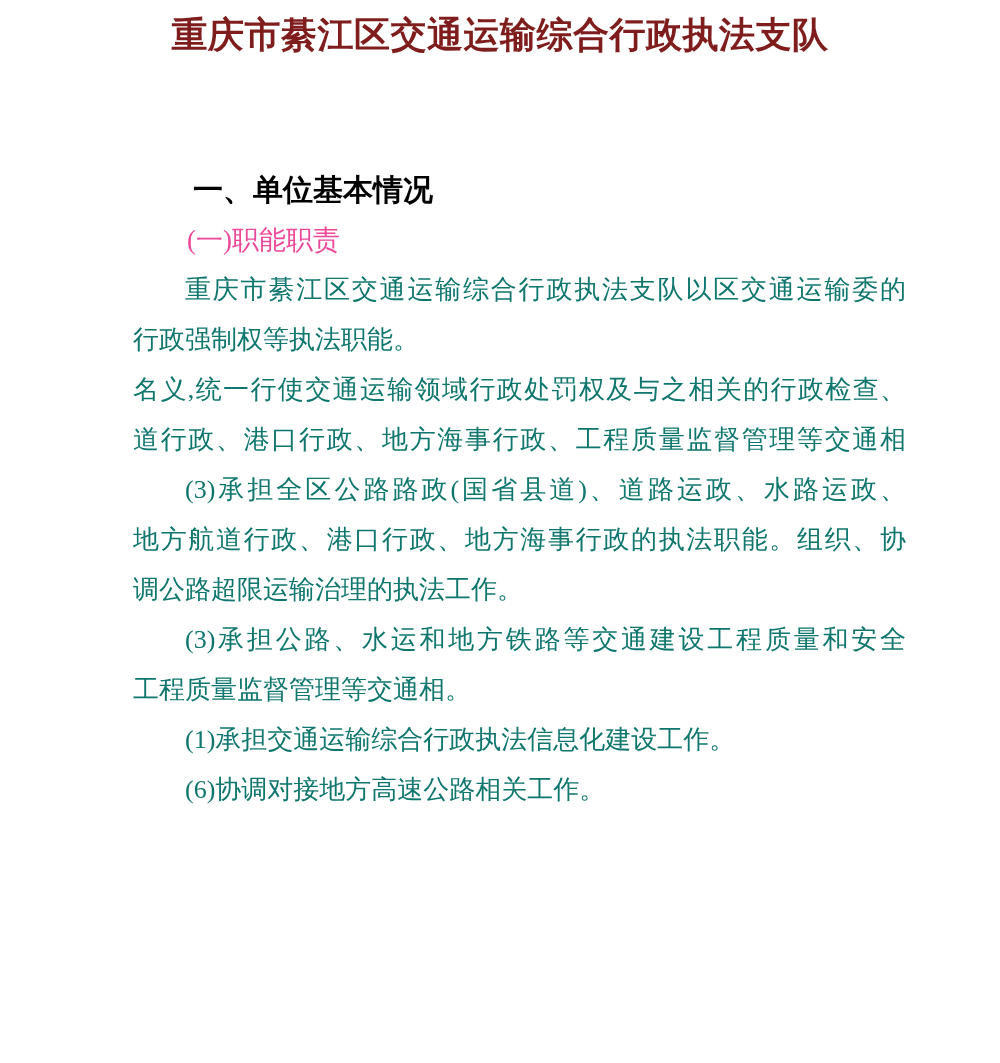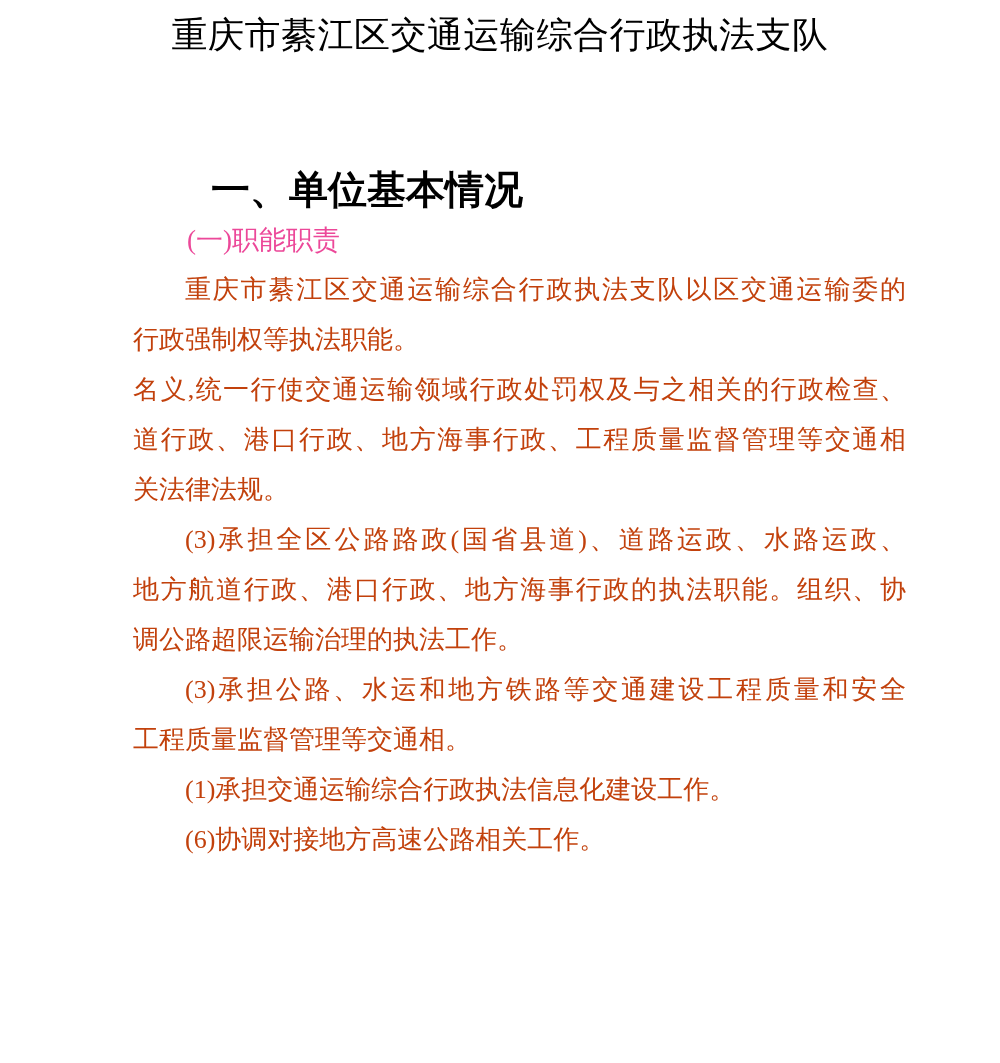--- a/index.html
+++ b/index.html
@@ -16,37 +16,37 @@
     color: #1c1c1c;
   }
 
   .title-block {
     padding-top: 10px;
     text-align: center;
   }
   .title-line {
     font-size: 36px;
     line-height: 50px;
-    font-weight: 400;
-    color: #000000;
+    font-weight: 700;
+    color: #7f1d1d;
     letter-spacing: 0.5px;
   }
 
   .content {
     position: absolute;
     left: 133px;
     top: 165px;
     width: 773px;
     font-size: 26px;
   }
 
   .section-heading {
     font-family: "Liberation Sans", "DejaVu Sans", sans-serif;
     font-weight: 700;
-    font-size: 39px;
+    font-size: 30px;
     line-height: 50px;
     height: 50px;
     color: #000000;
     text-indent: 2em;
     white-space: nowrap;
   }
 
   .subsection-heading {
     font-size: 27px;
     line-height: 50px;
@@ -57,21 +57,21 @@
   }
 
   .para { margin: 0; }
   .para .line {
     line-height: 50px;
     height: 50px;
     overflow: hidden;
     text-align: justify;
     text-align-last: left;
     text-justify: inter-character;
-    color: #c2410c;
+    color: #0f766e;
   }
   .para .line.first { text-indent: 2em; }
   .para .line.fill { text-align-last: justify; }
 </style>
 </head>
 <body>
 
 <div class="page">
 
   <div class="title-block">
@@ -82,21 +82,20 @@
     <div class="section-heading">一、单位基本情况</div>
     <div class="subsection-heading">(一)职能职责</div>
     <div>
         <div class="para">
           <div class="line first fill">重庆市綦江区交通运输综合行政执法支队以区交通运输委的</div>
           <div class="line">行政强制权等执法职能。</div>
           <div class="line fill">名义,统一行使交通运输领域行政处罚权及与之相关的行政检查、</div>
         </div>
         <div class="para">
           <div class="line fill">道行政、港口行政、地方海事行政、工程质量监督管理等交通相</div>
-          <div class="line">关法律法规。</div>
         </div>
         <div class="para">
           <div class="line first fill">(3)承担全区公路路政(国省县道)、道路运政、水路运政、</div>
           <div class="line fill">地方航道行政、港口行政、地方海事行政的执法职能。组织、协</div>
           <div class="line">调公路超限运输治理的执法工作。</div>
         </div>
         <div class="para">
           <div class="line first fill">(3)承担公路、水运和地方铁路等交通建设工程质量和安全</div>
           <div class="line">工程质量监督管理等交通相。</div>
         </div>

